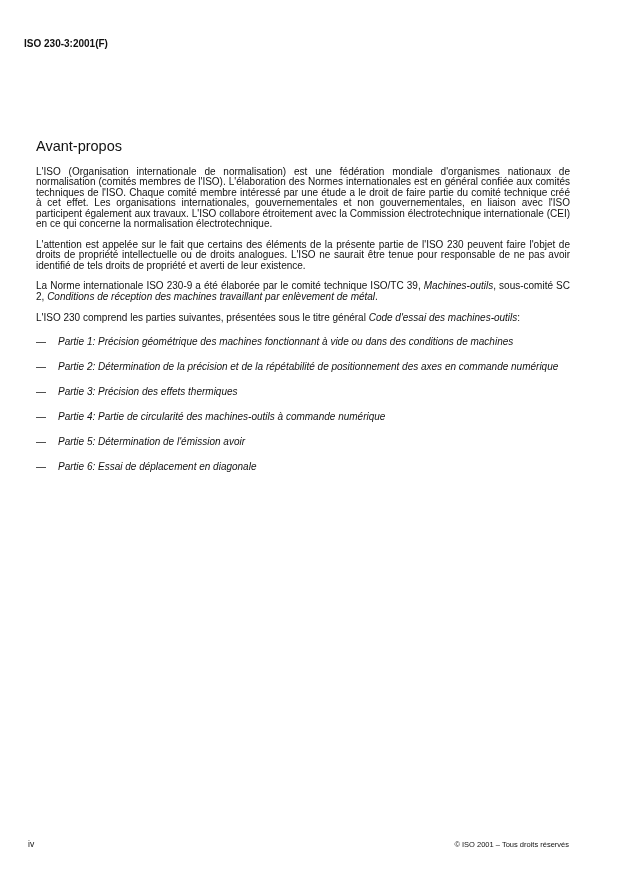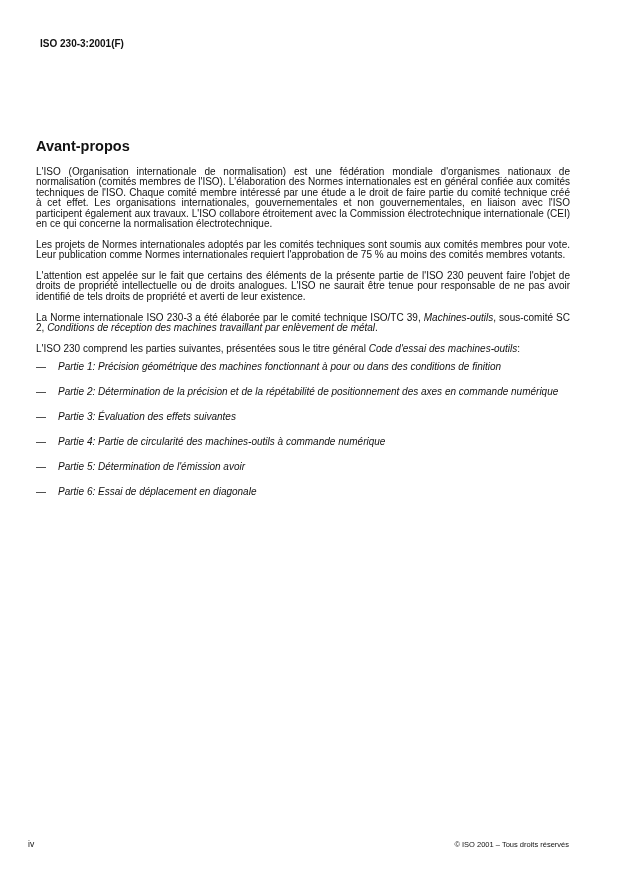--- a/index.html
+++ b/index.html
@@ -1,55 +1,54 @@
 <!DOCTYPE html>
 <html><head>
 <meta charset="utf-8">
 <style>
   html, body { margin: 0; padding: 0; background: #ffffff; }
   body { width: 619px; height: 877px; position: relative; overflow: hidden;
          font-family: "Liberation Sans", sans-serif; color: #111; }
-  .hdr { position: absolute; left: 40px; top: 38px; font-size: 10px; font-weight: bold; }
-  .title { position: absolute; left: 36px; top: 138px; font-size: 14.5px; font-weight: bold; margin: 0; }
+  .hdr { position: absolute; left: 24px; top: 38px; font-size: 10px; font-weight: bold; }
+  .title { position: absolute; left: 36px; top: 138px; font-size: 14.5px; font-weight: normal; margin: 0; }
   .body { position: absolute; left: 36px; top: 167px; width: 534px; font-size: 10px; line-height: 10.4px; }
   .body p { margin: 0 0 10.4px 0; text-align: justify; }
   .list { margin: 0; padding: 0; list-style: none; }
   .list li { display: flex; margin: 0 0 14.5px 0; font-style: italic; text-align: justify; }
   .list .dash { font-style: normal; width: 22px; flex: 0 0 22px; }
   .list .txt { flex: 1; }
   .foot-l { position: absolute; left: 28px; top: 839px; font-size: 8.6px; }
   .foot-r { position: absolute; right: 50px; top: 840px; font-size: 7.5px; }
   em { }
 </style>
 </head>
 <body>
 
 <div class="hdr">ISO 230-3:2001(F)</div>
 
 <h1 class="title">Avant-propos</h1>
 
 <div class="body">
   <p>L'ISO (Organisation internationale de normalisation) est une fédération mondiale d'organismes nationaux de normalisation (comités membres de l'ISO). L'élaboration des Normes internationales est en général confiée aux comités techniques de l'ISO. Chaque comité membre intéressé par une étude a le droit de faire partie du comité technique créé à cet effet. Les organisations internationales, gouvernementales et non gouvernementales, en liaison avec l'ISO participent également aux travaux. L'ISO collabore étroitement avec la Commission électrotechnique internationale (CEI) en ce qui concerne la normalisation électrotechnique.</p>
-  <p>Les projets de Normes internationales adoptés par les comités techniques sont soumis aux comités membres pour vote. Leur publication comme Normes internationales requiert l'approbation de 75 % au moins des comités membres votants.</p>
   <p>L'attention est appelée sur le fait que certains des éléments de la présente partie de l'ISO 230 peuvent faire l'objet de droits de propriété intellectuelle ou de droits analogues. L'ISO ne saurait être tenue pour responsable de ne pas avoir identifié de tels droits de propriété et averti de leur existence.</p>
-  <p><span>La Norme internationale ISO 230-3 a été élaborée par le comité technique ISO/TC 39, </span><em>Machines-outils</em><span>, sous-comité SC 2, </span><em>Conditions de réception des machines travaillant par enlèvement de métal</em><span>.</span></p>
-  <p style="margin-bottom:8px"><span>L'ISO 230 comprend les parties suivantes, présentées sous le titre général </span><em>Code d'essai des machines-outils</em><span>:</span></p>
+  <p><span>La Norme internationale ISO 230-9 a été élaborée par le comité technique ISO/TC 39, </span><em>Machines-outils</em><span>, sous-comité SC 2, </span><em>Conditions de réception des machines travaillant par enlèvement de métal</em><span>.</span></p>
+  <p style="margin-bottom:14px"><span>L'ISO 230 comprend les parties suivantes, présentées sous le titre général </span><em>Code d'essai des machines-outils</em><span>:</span></p>
 
   <ul class="list">
     <li>
         <span class="dash">—</span>
-        <span class="txt">Partie 1: Précision géométrique des machines fonctionnant à pour ou dans des conditions de finition</span>
+        <span class="txt">Partie 1: Précision géométrique des machines fonctionnant à vide ou dans des conditions de machines</span>
       </li>
     <li>
         <span class="dash">—</span>
         <span class="txt">Partie 2: Détermination de la précision et de la répétabilité de positionnement des axes en commande numérique</span>
       </li>
     <li>
         <span class="dash">—</span>
-        <span class="txt">Partie 3: Évaluation des effets suivantes</span>
+        <span class="txt">Partie 3: Précision des effets thermiques</span>
       </li>
     <li>
         <span class="dash">—</span>
         <span class="txt">Partie 4: Partie de circularité des machines-outils à commande numérique</span>
       </li>
     <li>
         <span class="dash">—</span>
         <span class="txt">Partie 5: Détermination de l'émission avoir</span>
       </li>
     <li style="margin-bottom:10px">

